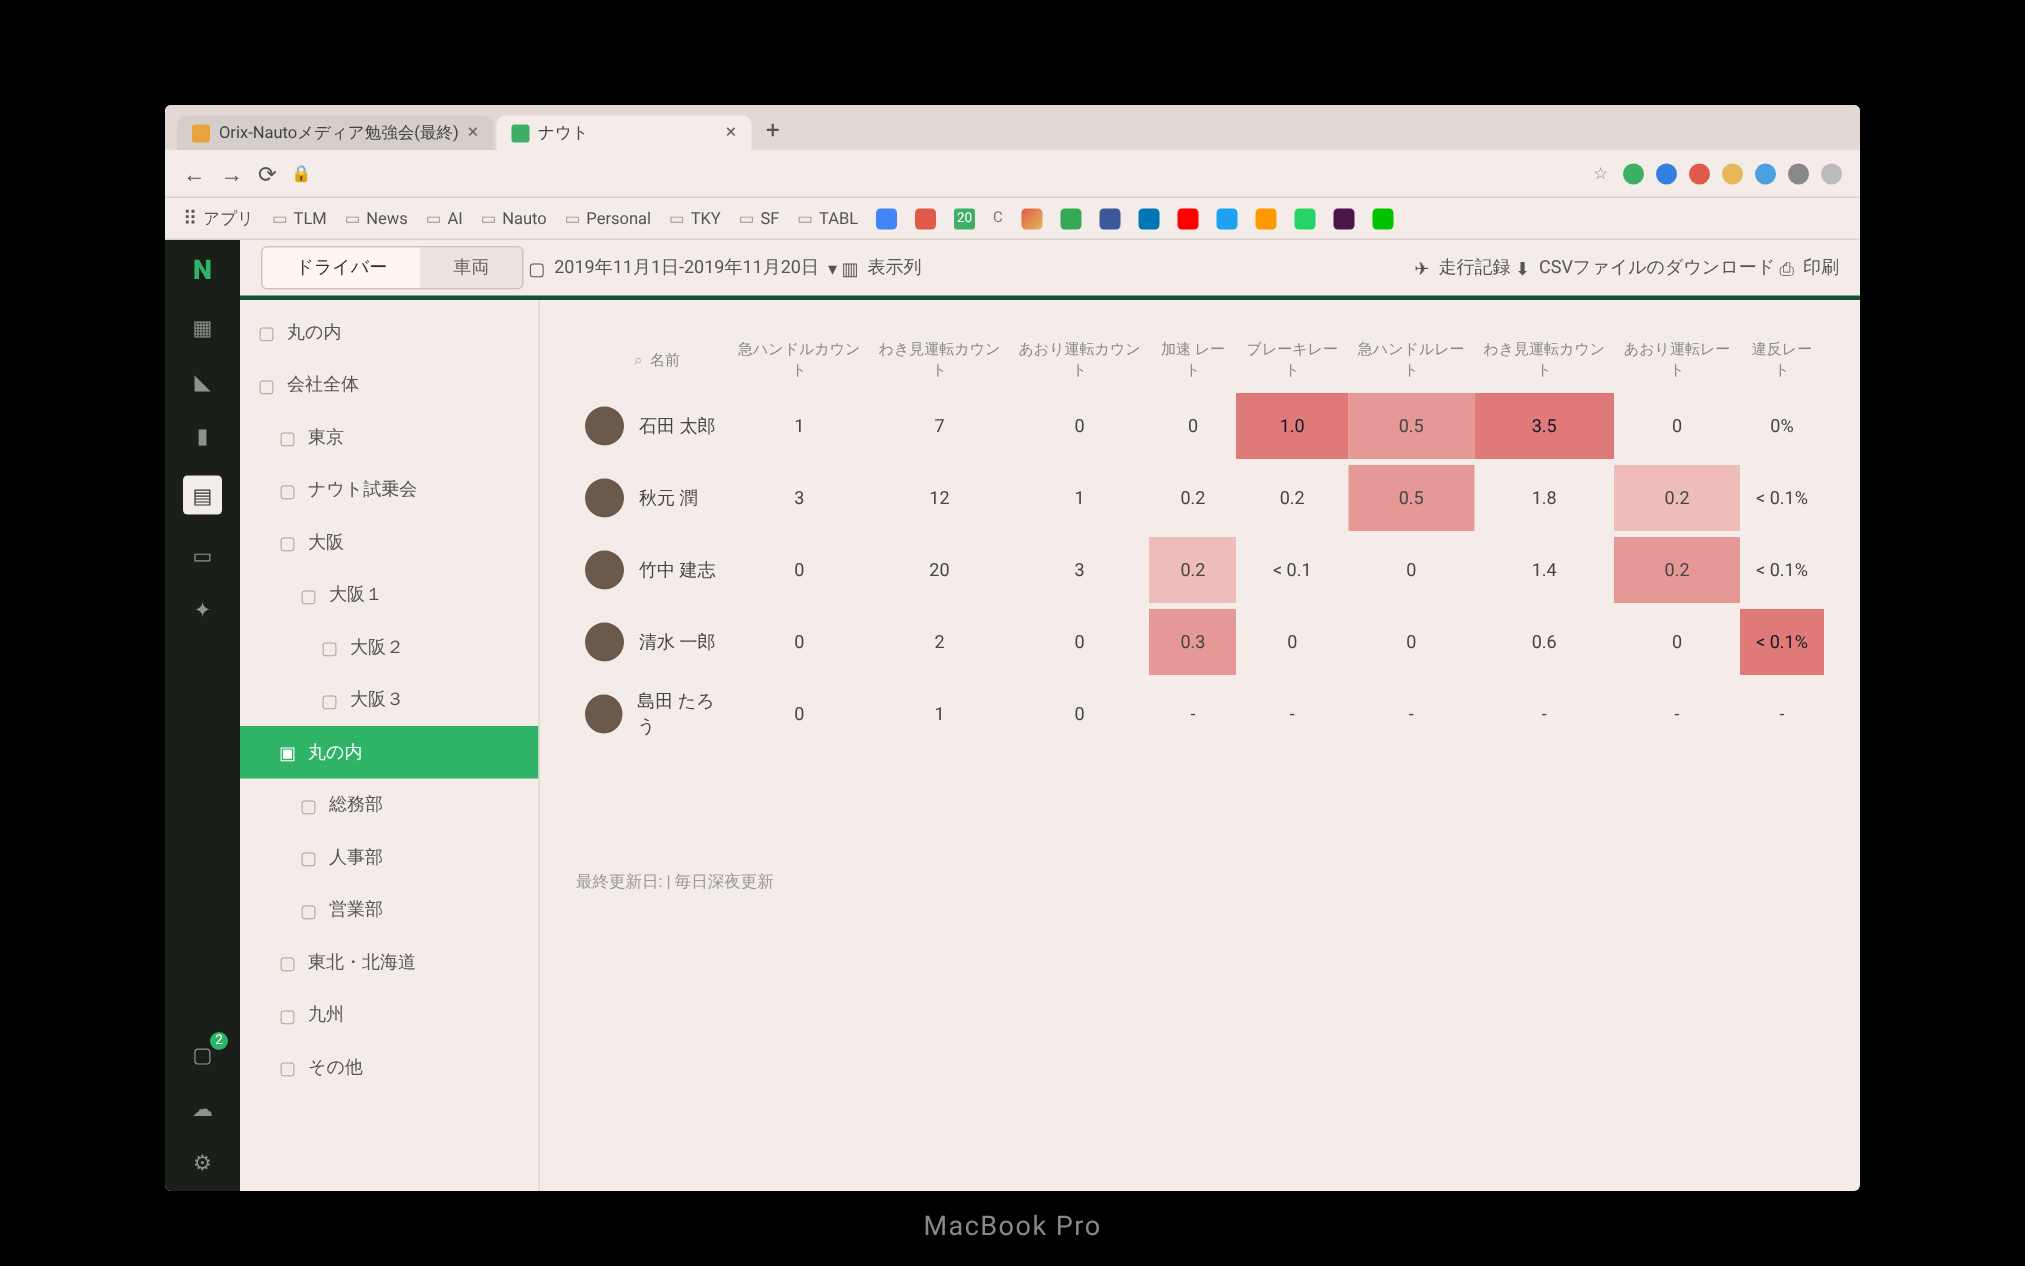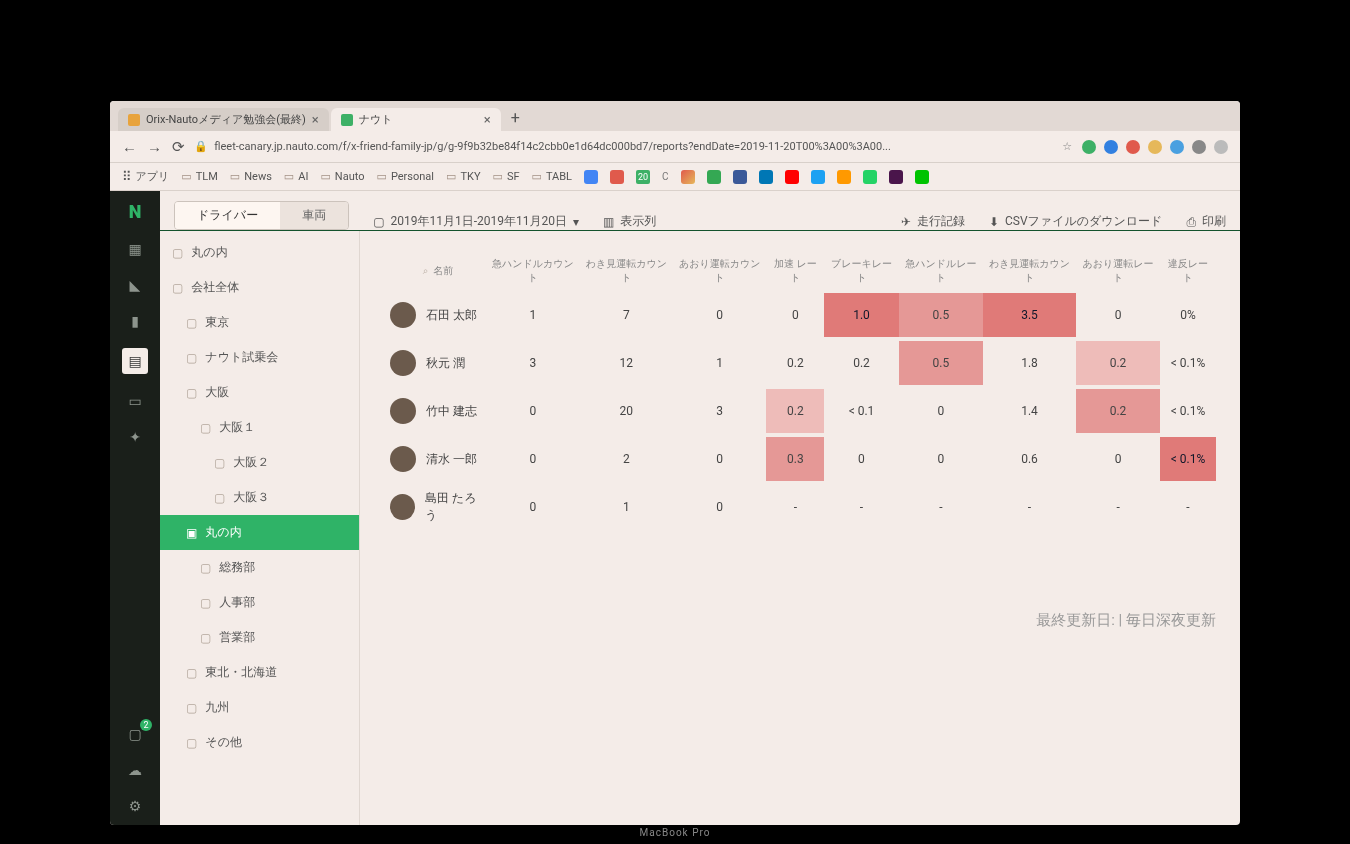--- a/index.html
+++ b/index.html
@@ -1,18 +1,18 @@
 <!DOCTYPE html>
 <html><head>
 <meta charset="utf-8">
 <style>
   * { box-sizing: border-box; margin: 0; padding: 0; font-family: -apple-system, BlinkMacSystemFont, "Segoe UI", Roboto, sans-serif; }
   body { background: #111; }
   .laptop { background: #000; padding: 70px 110px 50px 110px; width: 1350px; height: 844px; position: relative; }
-  .screen { background: #f4ece8; width: 100%; height: 100%; border-radius: 4px; overflow: hidden; display: flex; flex-direction: column; margin-top: 31px; }
+  .screen { background: #f4ece8; width: 100%; height: 100%; border-radius: 4px; overflow: hidden; display: flex; flex-direction: column; }
   .browser-tabs { background: #e2d9d4; height: 30px; display: flex; align-items: flex-end; padding: 2px 8px 0 8px; gap: 2px; }
   .tab { background: #d6cec8; border-radius: 6px 6px 0 0; padding: 4px 10px; font-size: 11px; color: #444; display: flex; align-items: center; gap: 6px; min-width: 170px; }
   .tab.active { background: #f4ece8; }
   .tab-favicon { width: 12px; height: 12px; background: #e8a33c; border-radius: 2px; }
   .tab.active .tab-favicon { background: #3db066; }
   .tab-close { margin-left: auto; color: #666; font-size: 13px; }
   .tab-add { padding: 4px 8px; color: #555; font-size: 16px; }
   .addr-bar { background: #f4ece8; height: 32px; display: flex; align-items: center; gap: 10px; padding: 0 12px; border-bottom: 1px solid #d8d0ca; }
   .nav-btn { color: #555; font-size: 15px; }
   .url-box { flex: 1; display: flex; align-items: center; gap: 6px; font-size: 11px; color: #555; }
@@ -28,21 +28,21 @@
   .app { flex:1; display:flex; min-height:0; }
   .rail { width: 50px; background: #1a1f1a; display:flex; flex-direction:column; align-items:center; padding: 10px 0; gap:18px; }
   .rail-logo { color:#2fb367; font-weight:900; font-size:18px; }
   .rail-icon { width:18px; height:18px; color:#8d948d; display:flex; align-items:center; justify-content:center; font-size:14px; }
   .rail-icon.active { background:#f4ece8; color:#333; border-radius:3px; width:26px; height:26px; }
   .rail-spacer { flex:1; }
   .rail-badge { position:relative; }
   .rail-badge::after { content:"2"; position:absolute; top:-6px; right:-8px; background:#2fb367; color:#fff; font-size:9px; width:12px; height:12px; border-radius:50%; display:flex; align-items:center; justify-content:center; }
 
   .content { flex:1; display:flex; flex-direction:column; min-width:0; }
-  .toolbar { height: 40px; display:flex; align-items:flex-end; border-bottom:1px solid #14532d; padding: 0 14px; gap: 24px; font-size: 12px; color:#555; }
+  .toolbar { height: 40px; display:flex; align-items:center; border-bottom:3px solid #14532d; padding: 0 14px; gap: 3px; font-size: 12px; color:#555; }
   .seg { display:flex; border:1px solid #ccc3bc; border-radius:4px; overflow:hidden; }
   .seg-btn { padding:5px 22px; font-size:12px; background:#ece3dd; color:#666; }
   .seg-btn.active { background:#fdf6f1; color:#333; font-weight:500; }
   .toolbar-item { display:flex; align-items:center; gap:6px; }
   .toolbar-spacer { flex:1; }
 
   .body-split { flex:1; display:flex; min-height:0; }
   .tree { width: 200px; border-right:1px solid #e0d7d1; overflow-y:auto; padding-top:4px; }
   .tree-item { display:flex; align-items:center; gap:8px; padding: 9px 12px; font-size: 12px; color:#555; cursor:pointer; }
   .tree-item.indent1 { padding-left: 26px; }
@@ -59,22 +59,22 @@
   th.name-col { text-align:center; padding-left: 10px; }
   td { text-align:center; padding: 0; height:48px; }
   td.name-cell { text-align:left; padding-left:6px; }
   .cell-inner { height: 44px; display:flex; align-items:center; justify-content:center; }
   .name-wrap { display:flex; align-items:center; gap:10px; }
   .avatar { width:26px; height:26px; border-radius:50%; background:#6b5a4c; }
   .hl-3 { background:#e07a78; color:#0f172a; }
   .hl-2 { background:#e59896; }
   .hl-1 { background:#eebcb9; }
   .search-ico { color:#b8aca2; }
-  .footer-note { text-align:right; font-size:15px; color:#999; margin-top:80px; }
-  .macbook-label { position:absolute; bottom:6px; left:50%; transform:translateX(-50%); color:#888; font-size:10px; letter-spacing:1px; }
+  .footer-note { text-align:left; font-size:11px; color:#999; margin-top:80px; }
+  .macbook-label { position:absolute; bottom:16px; left:50%; transform:translateX(-50%); color:#888; font-size:18px; letter-spacing:1px; }
 </style>
 </head>
 <body>
 
 <div class="laptop">
   <div class="screen">
 
     <div class="browser-tabs">
       <div class="tab">
         <span class="tab-favicon"></span>
@@ -88,21 +88,20 @@
       </div>
       <div class="tab-add">+</div>
     </div>
 
     <div class="addr-bar">
       <span class="nav-btn">←</span>
       <span class="nav-btn">→</span>
       <span class="nav-btn">⟳</span>
       <div class="url-box">
         <span class="lock-icon">🔒</span>
-        <span>fleet-canary.jp.nauto.com/f/x-friend-family-jp/g/g-9f9b32be84f14c2cbb0e1d64dc000bd7/reports?endDate=2019-11-20T00%3A00%3A00...</span>
         <span class="star-icon">☆</span>
       </div>
       <div class="ext-icons">
         <span style="background:#3db066"></span>
         <span style="background:#3280e0"></span>
         <span style="background:#e05a4c"></span>
         <span style="background:#e6b85a"></span>
         <span style="background:#4aa0e0"></span>
         <span style="background:#888"></span>
         <span style="background:#bbb;border-radius:50%"></span>

